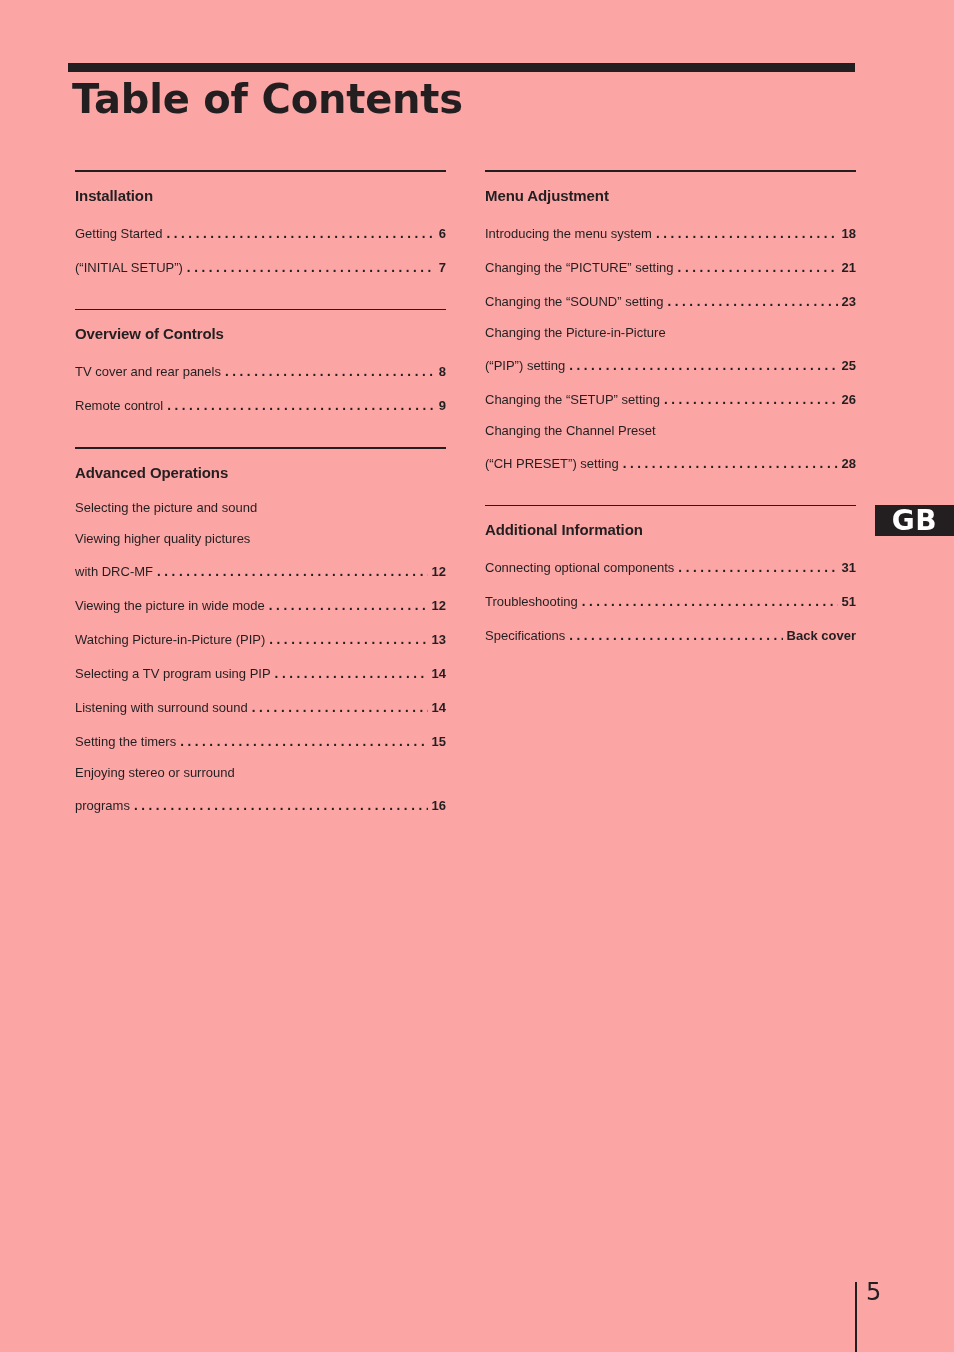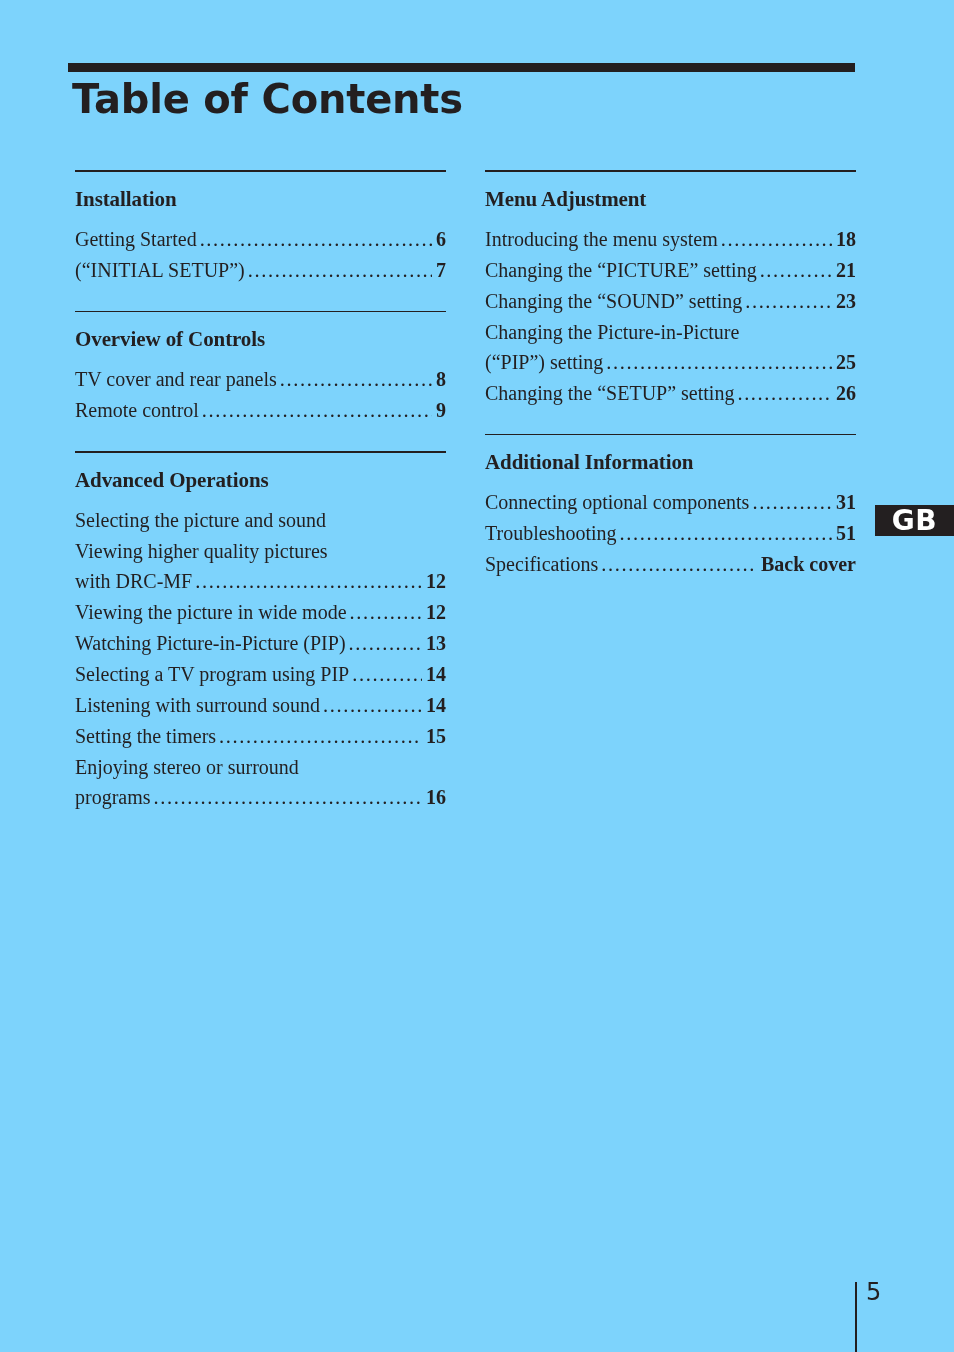--- a/index.html
+++ b/index.html
@@ -4,21 +4,21 @@
 <style>
   html, body {
     margin: 0;
     padding: 0;
     background: #ffffff;
   }
   .page {
     position: relative;
     width: 954px;
     height: 1352px;
-    background: #7dd3fc;
+    background: #fca5a5;
     overflow: hidden;
     font-family: "Liberation Serif", serif;
     color: #1a1a1a;
   }
 
   
   .top-bar {
     position: absolute;
     left: 68px;
     top: 63px;
@@ -53,33 +53,33 @@
   .section + .section { margin-top: 26px; }
 
   .rule {
     height: 1.6px;
     background: #231f20;
     width: 100%;
     margin-bottom: 15px;
   }
 
   .section-heading {
-    font-family: Liberation Serif, serif;
+    font-family: Liberation Sans, sans-serif;
     font-weight: bold;
-    font-size: 21px;
+    font-size: 15px;
     color: #231f20;
     letter-spacing: -0.1px;
     margin-bottom: 12px;
     white-space: nowrap;
   }
 
   
   .entry {
-    font-family: Liberation Serif, serif;
-    font-size: 20px;
+    font-family: Liberation Sans, sans-serif;
+    font-size: 13px;
     line-height: 30px;
     color: #231f20;
     margin-bottom: 1px;
   }
   .entry .row {
     display: flex;
     align-items: baseline;
     width: 100%;
   }
   .entry .label {
@@ -284,20 +284,28 @@
             <span class="pageno">25</span>
           </div>
         </div>
         <div class="entry">
           <div class="row">
             <span class="label">Changing the “SETUP” setting</span>
             <span class="leader"></span>
             <span class="pageno">26</span>
           </div>
         </div>
+        <div class="entry">
+          <span class="firstline">Changing the Channel Preset</span>
+          <div class="row">
+            <span class="label">(“CH PRESET”) setting</span>
+            <span class="leader"></span>
+            <span class="pageno">28</span>
+          </div>
+        </div>
       </div>
       <div class="section">
         <div class="rule"></div>
         <div class="section-heading">Additional Information</div>
         <div class="entry">
           <div class="row">
             <span class="label">Connecting optional components</span>
             <span class="leader"></span>
             <span class="pageno">31</span>
           </div>

